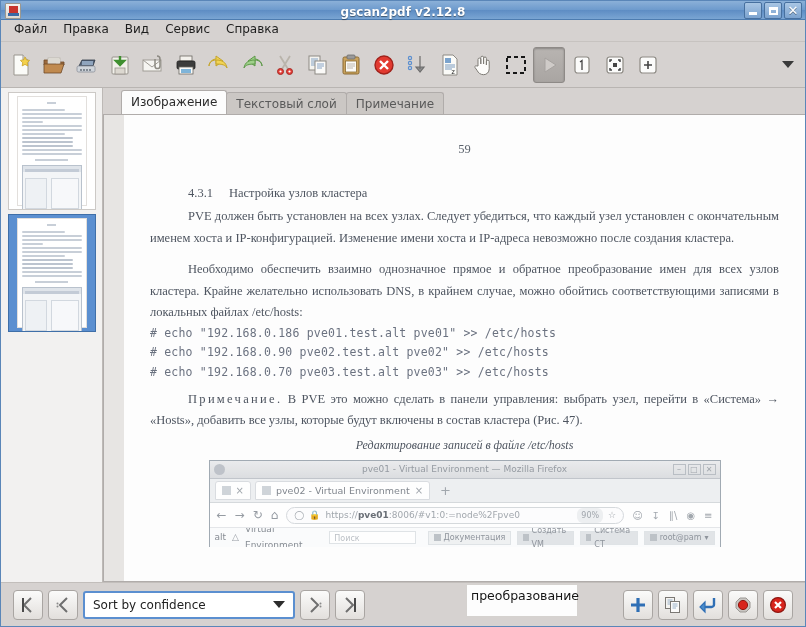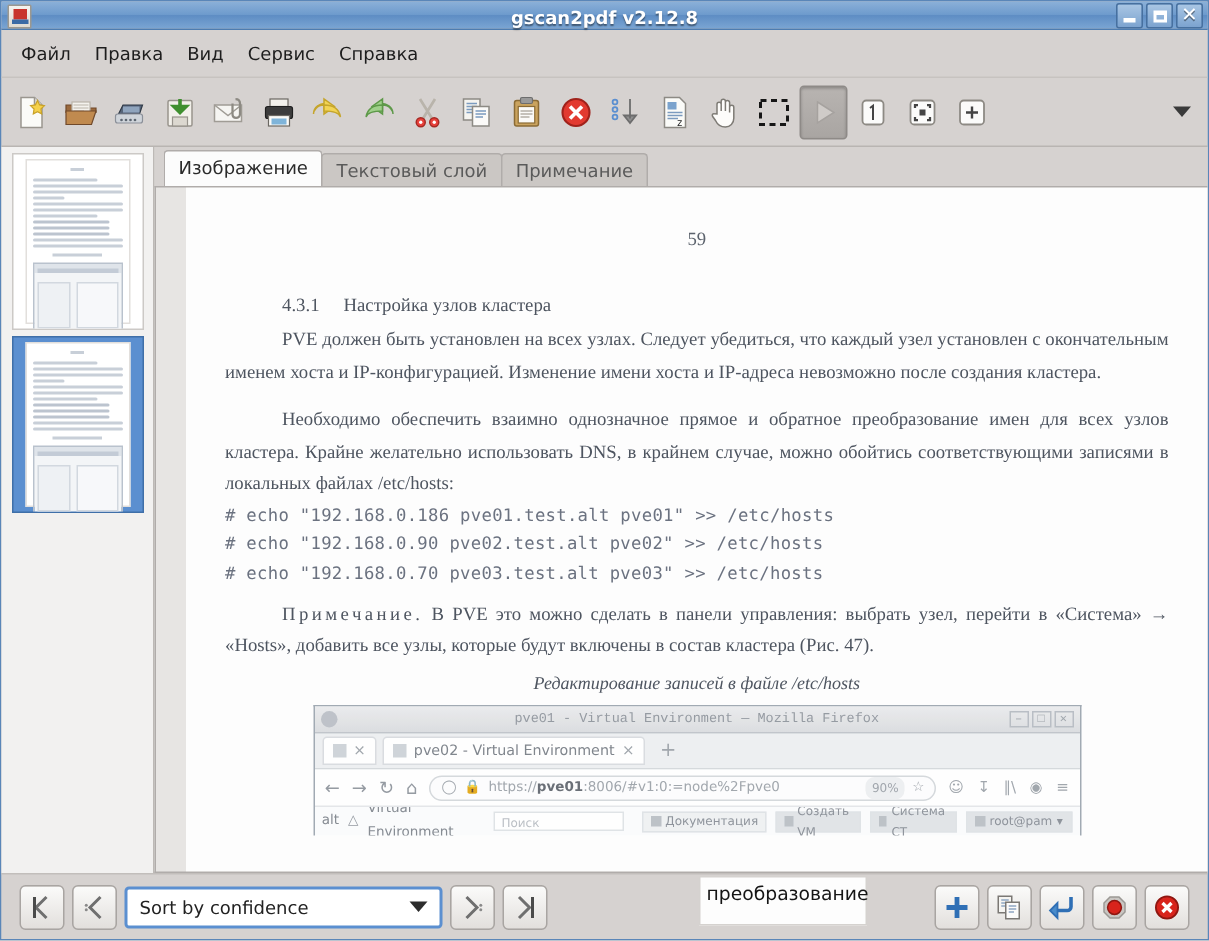--- a/index.html
+++ b/index.html
@@ -58,22 +58,22 @@
     display: flex; align-items: center; justify-content: center;
     color: #fff; font-size: 11px; line-height: 1;
     text-shadow: 0 1px 0 rgba(0,0,0,.4);
   }
   .tb-btn .g-min { width:8px; height:3px; background:#fff; margin-top:5px; }
   .tb-btn .g-max { width:9px; height:8px; border:2px solid #fff; border-top-width:3px; }
   .tb-btn .g-close { font-size:13px; font-weight:bold; }
 
   
   .menubar {
-    height: 32px; background: #d6d2d0;
-    display: flex; align-items: center;
+    height: 22px; background: #d6d2d0;
+    display: flex; 
     padding-left: 6px; gap: 2px;
     flex: 0 0 auto;
     border-bottom: 1px solid #c7c3c0;
   }
   .menu-item {
     font-size: 12px; color: #1d1d1d;
     padding: 2px 7px; border-radius: 2px;
     cursor: default; white-space: nowrap;
   }
 
@@ -157,21 +157,21 @@
   .thumb .cap { height: 2px; width: 55%; background: #c8cfd8; margin: 4px auto 0; }
 
   .main {
     flex: 1 1 auto; display: flex; flex-direction: column;
     min-width: 0; background: #d6d2d0;
   }
 
   
   .tabs {
     height: 26px; display: flex; align-items: flex-end;
-    padding-left: 6px; gap: 0;
+    padding-left: 18px; gap: 0;
     background: #d6d2d0; flex: 0 0 auto;
   }
   .tab {
     font-size: 12px; color: #5a5a5a;
     padding: 4px 9px 4px; height: 22px;
     background: #cbc7c4;
     border: 1px solid #b0acaa; border-bottom: none;
     border-radius: 3px 3px 0 0; margin-right: -1px;
     white-space: nowrap;
   }
@@ -220,21 +220,20 @@
     border: 1px solid #9aa3ad; border-bottom: none;
     background: #fff;
     font-family: "DejaVu Sans", "Liberation Sans", sans-serif;
     color: #8a9099;
     opacity: .92;
   }
   .s-title {
     height: 18px; background: linear-gradient(to bottom,#e9eaec,#d9dbde);
     display: flex; align-items: center; position: relative;
     border-bottom: 1px solid #bcc1c7;
-    font-family: Liberation Mono, monospace;
   }
   .s-title .ico {
     width: 11px; height: 11px; margin-left: 4px; border-radius: 50%;
     background: #b9bec5;
   }
   .s-title .t {
     position: absolute; left: 0; right: 0; text-align: center;
     font-size: 9px; color: #8d939b;
   }
   .s-title .wbtns { margin-left: auto; display: flex; gap: 2px; padding-right: 4px; z-index: 2; }

